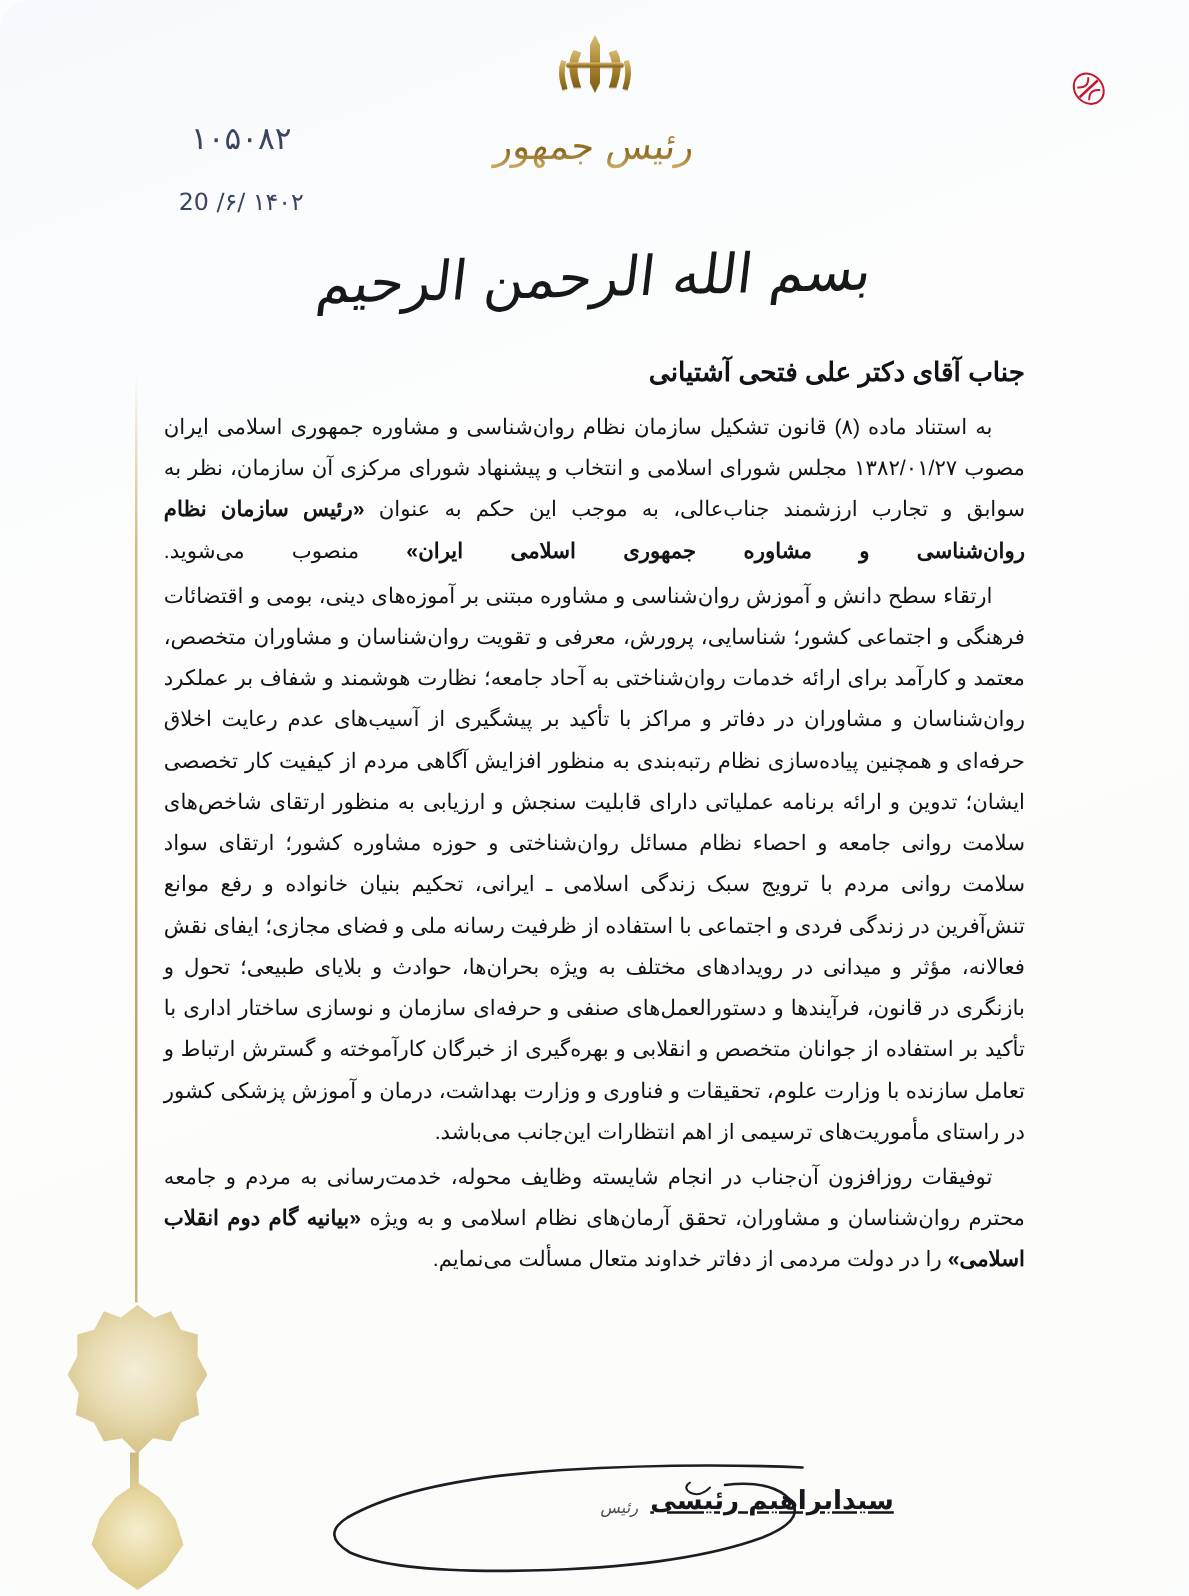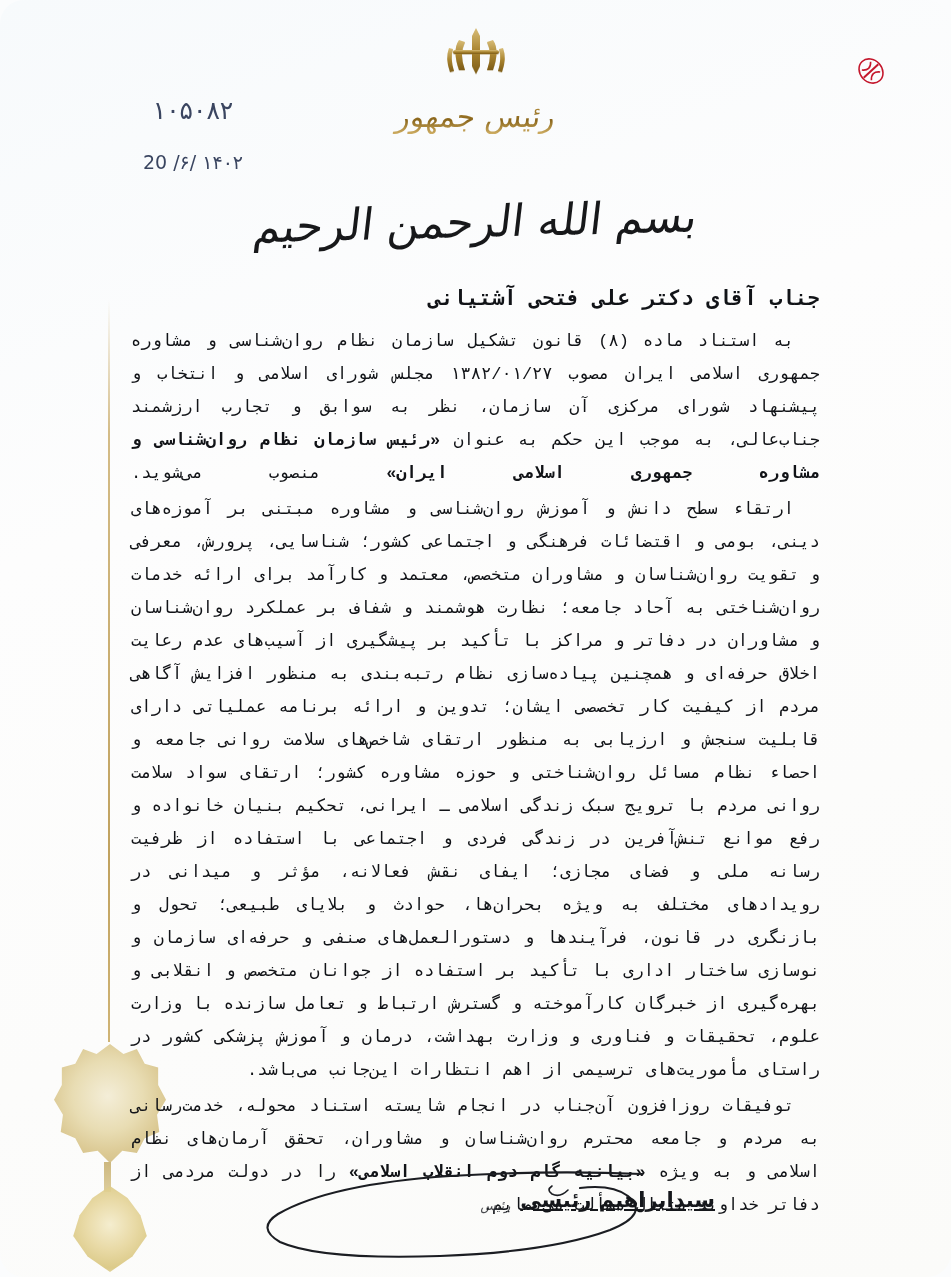--- a/index.html
+++ b/index.html
@@ -86,21 +86,21 @@
     background:radial-gradient(circle at 50% 45%,#f4eccb 0%,#e7d79f 40%,#d9c67f 70%,rgba(216,198,127,.25) 100%);
     clip-path:polygon(50% 0%,72% 14%,88% 34%,96% 58%,78% 82%,50% 100%,22% 82%,4% 58%,12% 34%,28% 14%);
     opacity:.92;
   }
 
   
   .content{
     position:absolute;right:131px;left:131px;top:286px;
     text-align:justify;text-align-last:justify;
     color:#111317;
-    font-family:Liberation Mono, monospace;
+    font-family:Liberation Sans, sans-serif;
   }
   .addressee{
     font-size:21px;font-weight:bold;
     text-align:right;text-align-last:right;
     margin:0 0 14px 0;letter-spacing:0;
   }
   p.para{
     margin:0 0 3px 0;
     font-size:17px;line-height:33px;
     text-align:justify;text-align-last:justify;
@@ -186,21 +186,21 @@
   </div>
 
   <div class="content">
 
     <div class="addressee">جناب آقای دکتر علی فتحی آشتیانی</div>
 
     <p class="para"><span class="indent"></span><span>به استناد ماده (۸) قانون تشکیل سازمان نظام روان‌شناسی و مشاوره جمهوری اسلامی ایران مصوب ۱۳۸۲/۰۱/۲۷ مجلس شورای اسلامی و انتخاب و پیشنهاد شورای مرکزی آن سازمان، نظر به سوابق و تجارب ارزشمند جناب‌عالی، به موجب این حکم به عنوان</span> <span class="bold-appoint">«رئیس سازمان نظام روان‌شناسی و مشاوره جمهوری اسلامی ایران»</span><span> منصوب می‌شوید.</span></p>
 
     <p class="para body-main lastline"><span class="indent"></span><span>ارتقاء سطح دانش و آموزش روان‌شناسی و مشاوره مبتنی بر آموزه‌های دینی، بومی و اقتضائات فرهنگی و اجتماعی کشور؛ شناسایی، پرورش، معرفی و تقویت روان‌شناسان و مشاوران متخصص، معتمد و کارآمد برای ارائه خدمات روان‌شناختی به آحاد جامعه؛ نظارت هوشمند و شفاف بر عملکرد روان‌شناسان و مشاوران در دفاتر و مراکز با تأکید بر پیشگیری از آسیب‌های عدم رعایت اخلاق حرفه‌ای و همچنین پیاده‌سازی نظام رتبه‌بندی به منظور افزایش آگاهی مردم از کیفیت کار تخصصی ایشان؛ تدوین و ارائه برنامه عملیاتی دارای قابلیت سنجش و ارزیابی به منظور ارتقای شاخص‌های سلامت روانی جامعه و احصاء نظام مسائل روان‌شناختی و حوزه مشاوره کشور؛ ارتقای سواد سلامت روانی مردم با ترویج سبک زندگی اسلامی ـ ایرانی، تحکیم بنیان خانواده و رفع موانع تنش‌آفرین در زندگی فردی و اجتماعی با استفاده از ظرفیت رسانه ملی و فضای مجازی؛ ایفای نقش فعالانه، مؤثر و میدانی در رویدادهای مختلف به ویژه بحران‌ها، حوادث و بلایای طبیعی؛ تحول و بازنگری در قانون، فرآیندها و دستورالعمل‌های صنفی و حرفه‌ای سازمان و نوسازی ساختار اداری با تأکید بر استفاده از جوانان متخصص و انقلابی و بهره‌گیری از خبرگان کارآموخته و گسترش ارتباط و تعامل سازنده با وزارت علوم، تحقیقات و فناوری و وزارت بهداشت، درمان و آموزش پزشکی کشور در راستای مأموریت‌های ترسیمی از اهم انتظارات این‌جانب می‌باشد.</span></p>
 
-    <p class="para closing lastline"><span class="indent"></span><span>توفیقات روزافزون آن‌جناب در انجام شایسته استناد محوله، خدمت‌رسانی به مردم و جامعه محترم روان‌شناسان و مشاوران، تحقق آرمان‌های نظام اسلامی و به ویژه </span><span class="bold-appoint">«بیانیه گام دوم انقلاب اسلامی»</span><span> را در دولت مردمی از دفاتر خداوند متعال مسألت می‌نمایم.</span></p>
+    <p class="para closing lastline"><span class="indent"></span><span>توفیقات روزافزون آن‌جناب در انجام شایسته وظایف محوله، خدمت‌رسانی به مردم و جامعه محترم روان‌شناسان و مشاوران، تحقق آرمان‌های نظام اسلامی و به ویژه </span><span class="bold-appoint">«بیانیه گام دوم انقلاب اسلامی»</span><span> را در دولت مردمی از دفاتر خداوند متعال مسألت می‌نمایم.</span></p>
 
   </div>
 
   <div class="sign-area">
     <div class="sign-swirl">
       <svg width="420" height="104" viewBox="0 0 420 104" aria-hidden="true">
         <path d="M392 6 Q300 2 200 8 Q80 16 28 46 Q6 60 30 74 Q70 92 190 88 Q300 84 360 62 Q400 46 378 28 Q362 16 330 20" fill="none" stroke="#1b1d22" stroke-width="2.1" stroke-linecap="round"></path>
         <path d="M318 22 Q310 30 302 26 Q296 22 302 18" fill="none" stroke="#1b1d22" stroke-width="1.6" stroke-linecap="round"></path>
       </svg>
     </div>

